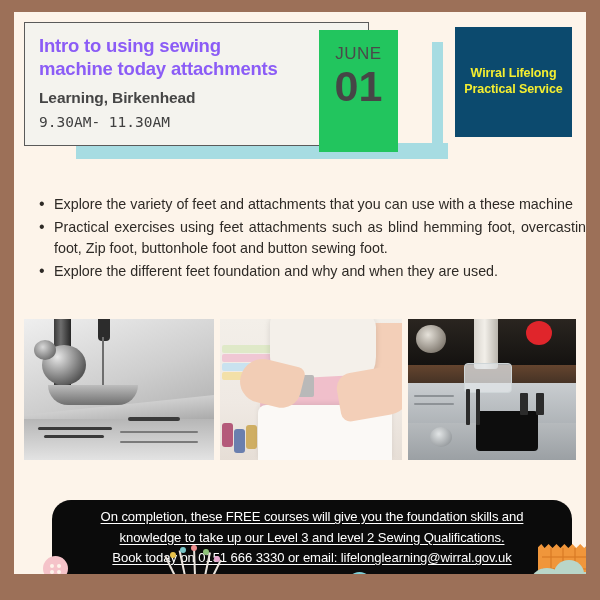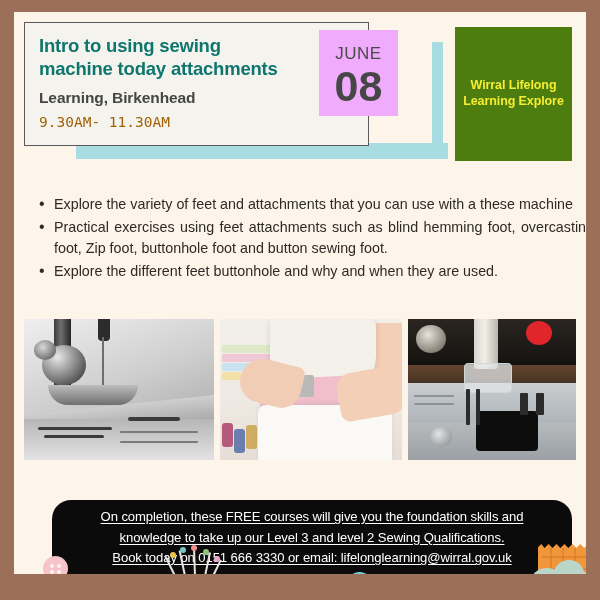--- a/index.html
+++ b/index.html
@@ -29,52 +29,52 @@
     background:#A7DCE2;
   }
   .title-card{
     position:absolute;left:10px;top:10px;width:345px;height:124px;
     background:#F4F3EE;
     border:1px solid #5A5A5A;
     box-sizing:border-box;
     padding:12px 14px 0 14px;
   }
   .title-main{
-    font-size:18.5px;font-weight:bold;color:#0f766e;
+    font-size:18.5px;font-weight:bold;color:#8b5cf6;
     line-height:1.22;letter-spacing:-0.2px;
     margin:0 0 9px 0;
   }
   .title-venue{
     font-size:15.5px;font-weight:bold;color:#454545;
     margin:0 0 7px 0;letter-spacing:-0.1px;
   }
   .title-time{
     font-family:"DejaVu Sans Mono", monospace;
-    font-size:14.5px;color:#a16207;letter-spacing:0px;
+    font-size:14.5px;color:#404040;letter-spacing:0px;
     margin:0;
   }
 
   .date-badge{
-    position:absolute;left:305px;top:18px;width:79px;height:86px;
-    background:#f0abfc;
+    position:absolute;left:305px;top:18px;width:79px;height:122px;
+    background:#22c55e;
     text-align:center;
   }
   .date-month{
     margin:0;padding-top:14px;
     font-size:17px;color:#4a4a4a;letter-spacing:0.5px;
     font-weight:400;
   }
   .date-day{
     margin:0;padding-top:1px;
     font-size:43px;font-weight:bold;color:#464646;line-height:1;
   }
 
   .logo-box{
-    position:absolute;left:441px;top:15px;width:117px;height:134px;
-    background:#4d7c0f;
+    position:absolute;left:441px;top:15px;width:117px;height:110px;
+    background:#0c4a6e;
     display:flex;align-items:center;justify-content:center;
   }
   .logo-text{
     color:#F5EE30;font-size:12.5px;font-weight:bold;
     text-align:center;line-height:1.25;letter-spacing:-0.1px;
   }
 
   
   .ribbon{
     position:absolute;left:218px;top:138px;width:240px;height:30px;
@@ -255,35 +255,35 @@
       <div class="title-main">
         <span>Intro to using sewing</span><br>
         <span>machine today attachments</span>
       </div>
       <div class="title-venue">Learning, Birkenhead</div>
       <div class="title-time">9.30AM-  11.30AM</div>
     </div>
 
     <div class="date-badge">
       <p class="date-month">JUNE</p>
-      <p class="date-day">08</p>
+      <p class="date-day">01</p>
     </div>
 
     <div class="logo-box">
       <div class="logo-text">
         <span>Wirral Lifelong</span><br>
-        <span>Learning Explore</span>
+        <span>Practical Service</span>
       </div>
     </div>
 
 
     <ul class="bullets">
       <li>Explore the variety of feet and attachments that you can use with a these machine</li>
       <li>Practical exercises using feet attachments such as blind hemming foot, overcasting foot, Zip foot, buttonhole foot and button sewing foot.</li>
-      <li class="last">Explore the different feet buttonhole and why and when they are used.</li>
+      <li class="last">Explore the different feet foundation and why and when they are used.</li>
     </ul>
 
     <div class="photos">
 
       <div class="photo p1">
         <div class="bg"></div>
         <div class="plate"></div>
         <div class="plate2"></div>
         <div class="slot" style="left:14px;top:108px;width:74px;"></div>
         <div class="slot" style="left:20px;top:116px;width:60px;"></div>

